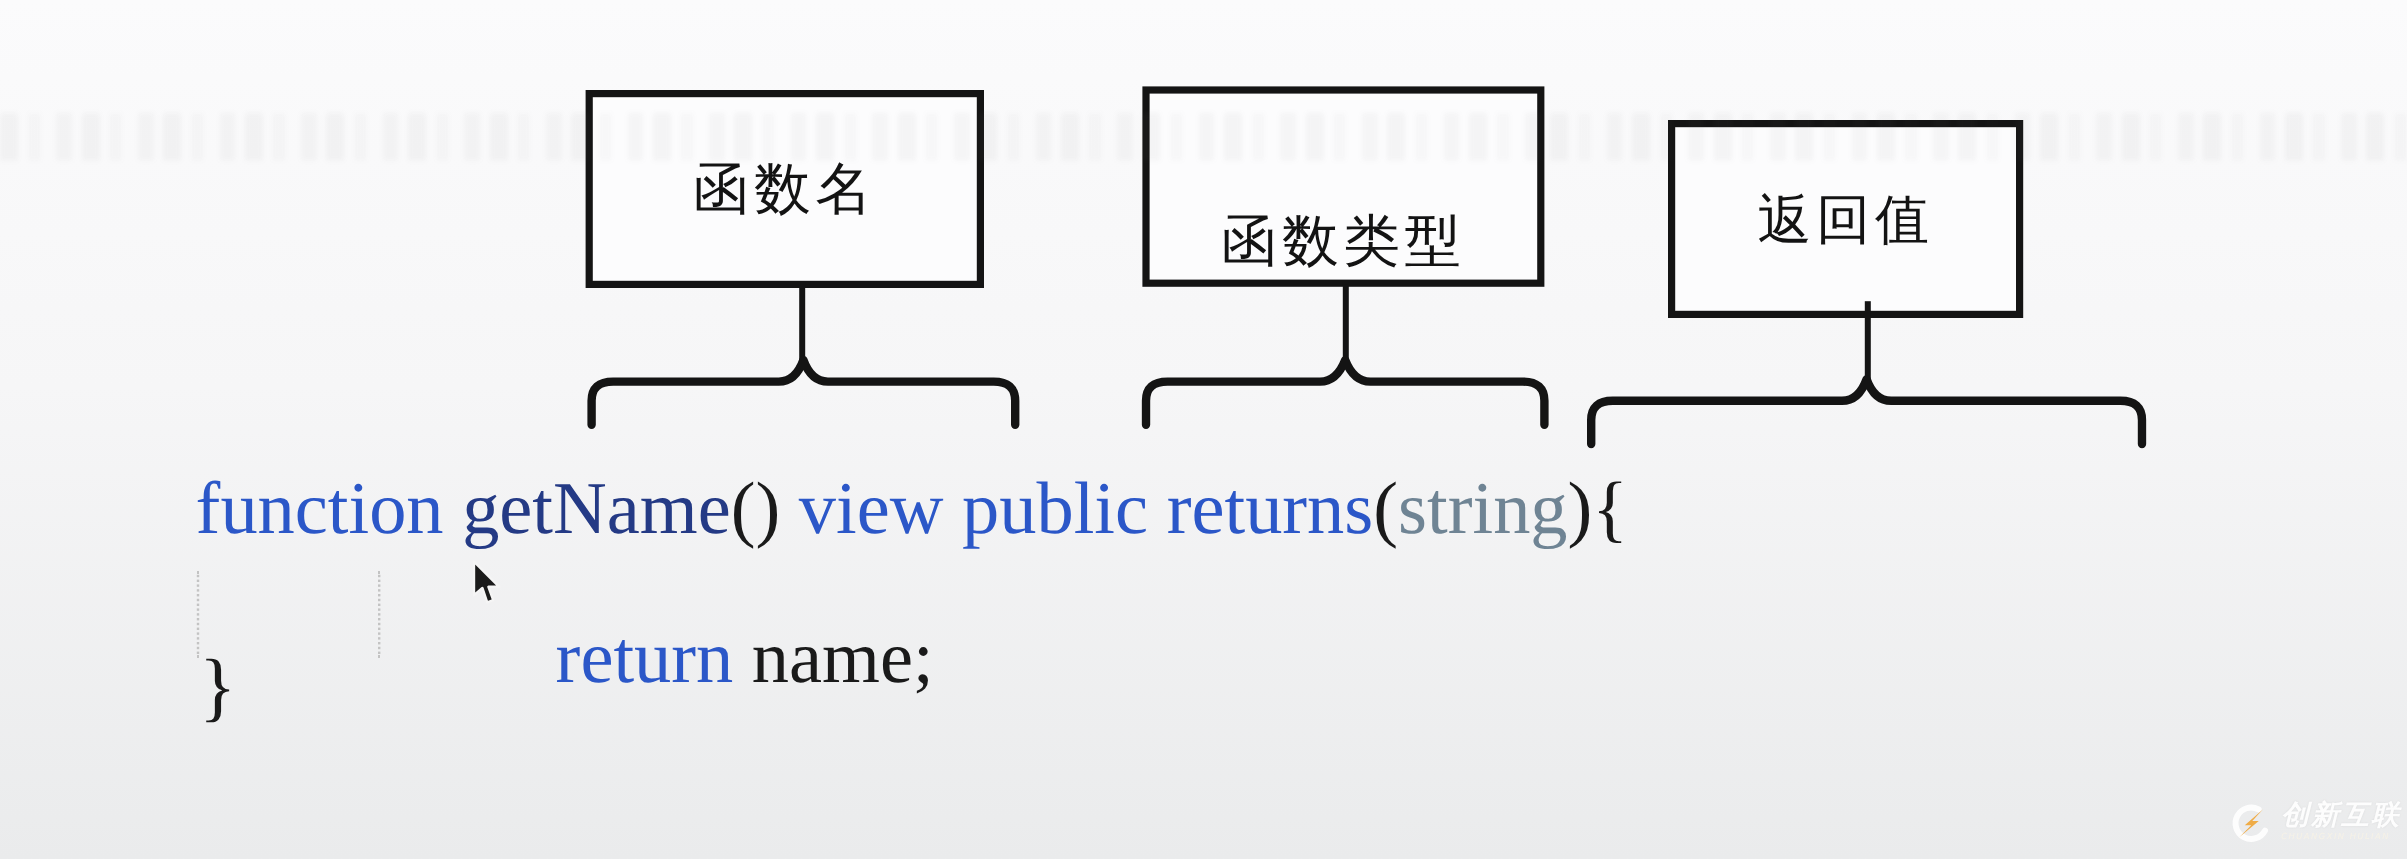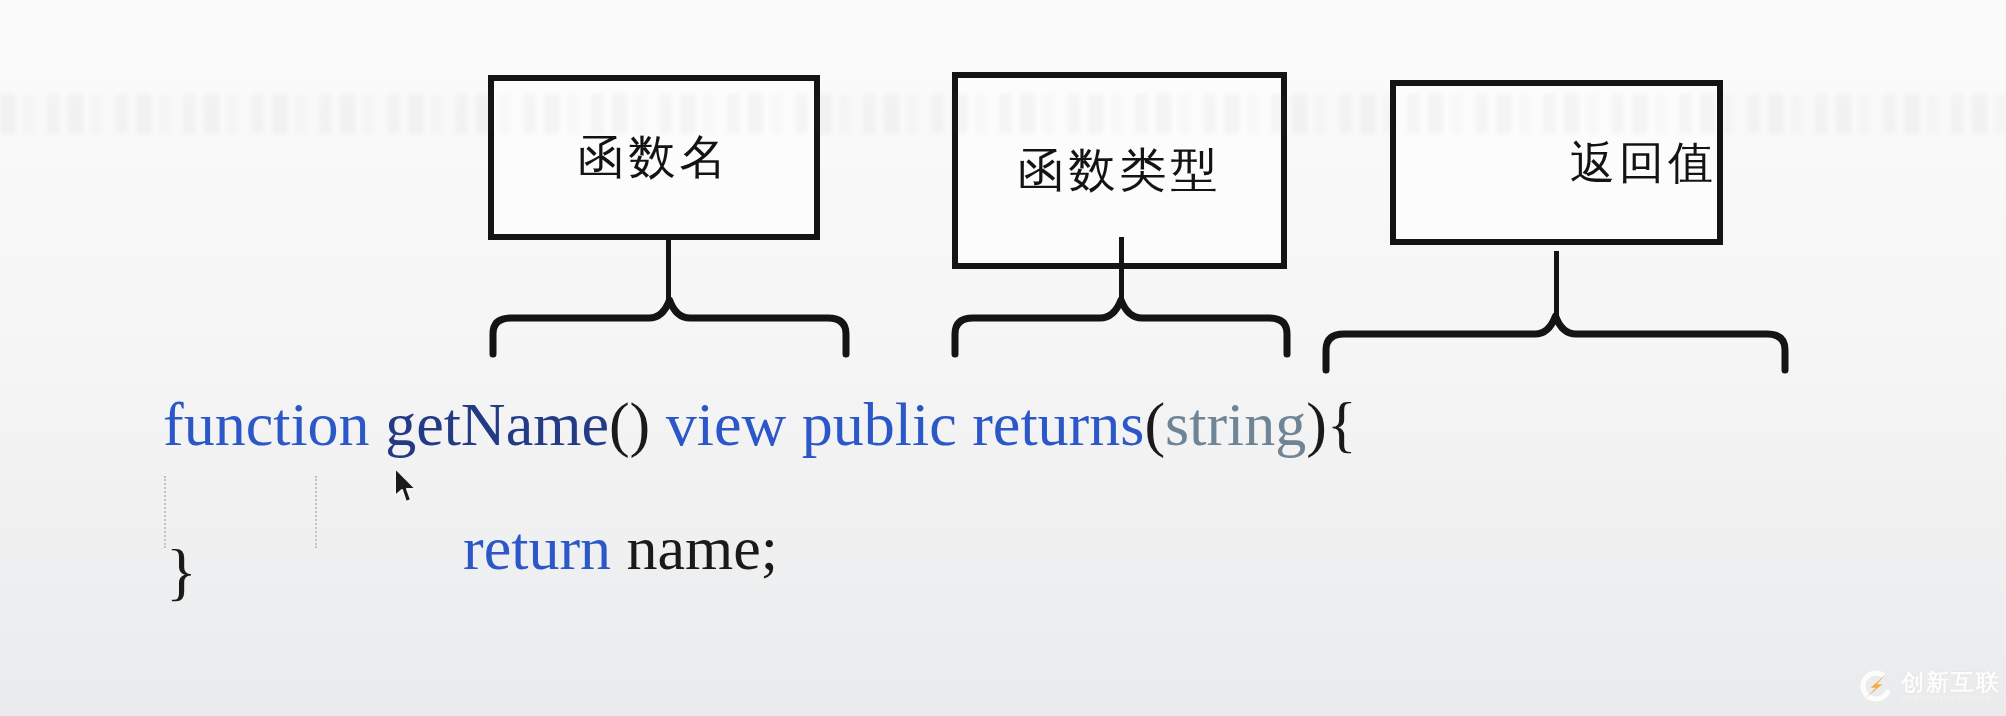--- a/index.html
+++ b/index.html
@@ -36,22 +36,22 @@
     border: 6px solid #141414;
     display: flex;
     align-items: center;
     justify-content: center;
     font-size: 47px;
     letter-spacing: 4px;
     color: #131313;
     z-index: 2;
   }
   #box1 { left: 488px;  top: 75px; width: 332px; height: 165px; }
-  #box2 { left: 952px;  top: 72px; width: 335px; height: 197px; }
-  #box3 { left: 1390px; top: 80px; width: 333px; height: 165px; font-size: 45px; justify-content: flex-end; }
+  #box2 { left: 952px;  top: 72px; width: 335px; height: 167px; align-items: flex-end; }
+  #box3 { left: 1390px; top: 100px; width: 296px; height: 165px; font-size: 45px; }
 
   .stem { position: absolute; width: 5px; background: #141414; z-index: 3; }
   #stem1 { left: 666px;  top: 238px; height: 62px; }
   #stem2 { left: 1119px; top: 237px; height: 63px; }
   #stem3 { left: 1554px; top: 251px; height: 65px; }
 
   .brace { position: absolute; z-index: 3; }
   #brace1 { left: 489px;  top: 292px; }
   #brace2 { left: 951px;  top: 292px; }
   #brace3 { left: 1322px; top: 306px; }
@@ -78,24 +78,25 @@
   }
   #guide1 { left: 164px; }
   #guide2 { left: 315px; }
 
   .cursor { position: absolute; left: 391px; top: 466px; z-index: 10; }
 
   .watermark {
     position: absolute;
     left: 1858px; top: 665px;
     display: flex;
-    align-items: flex-end;
+    align-items: center;
     gap: 7px;
     z-index: 10;
     opacity: 0.92;
+    font-style: italic;
   }
   .wm-logo { flex: 0 0 auto; margin-top: 3px; }
   .wm-texts { display: flex; flex-direction: column; }
   .wm-brand {
     color: #ffffff;
     font-size: 23px;
     font-weight: 700;
     letter-spacing: 2px;
     line-height: 26px;
     text-shadow: 0 0 2px rgba(180,180,180,0.35);

